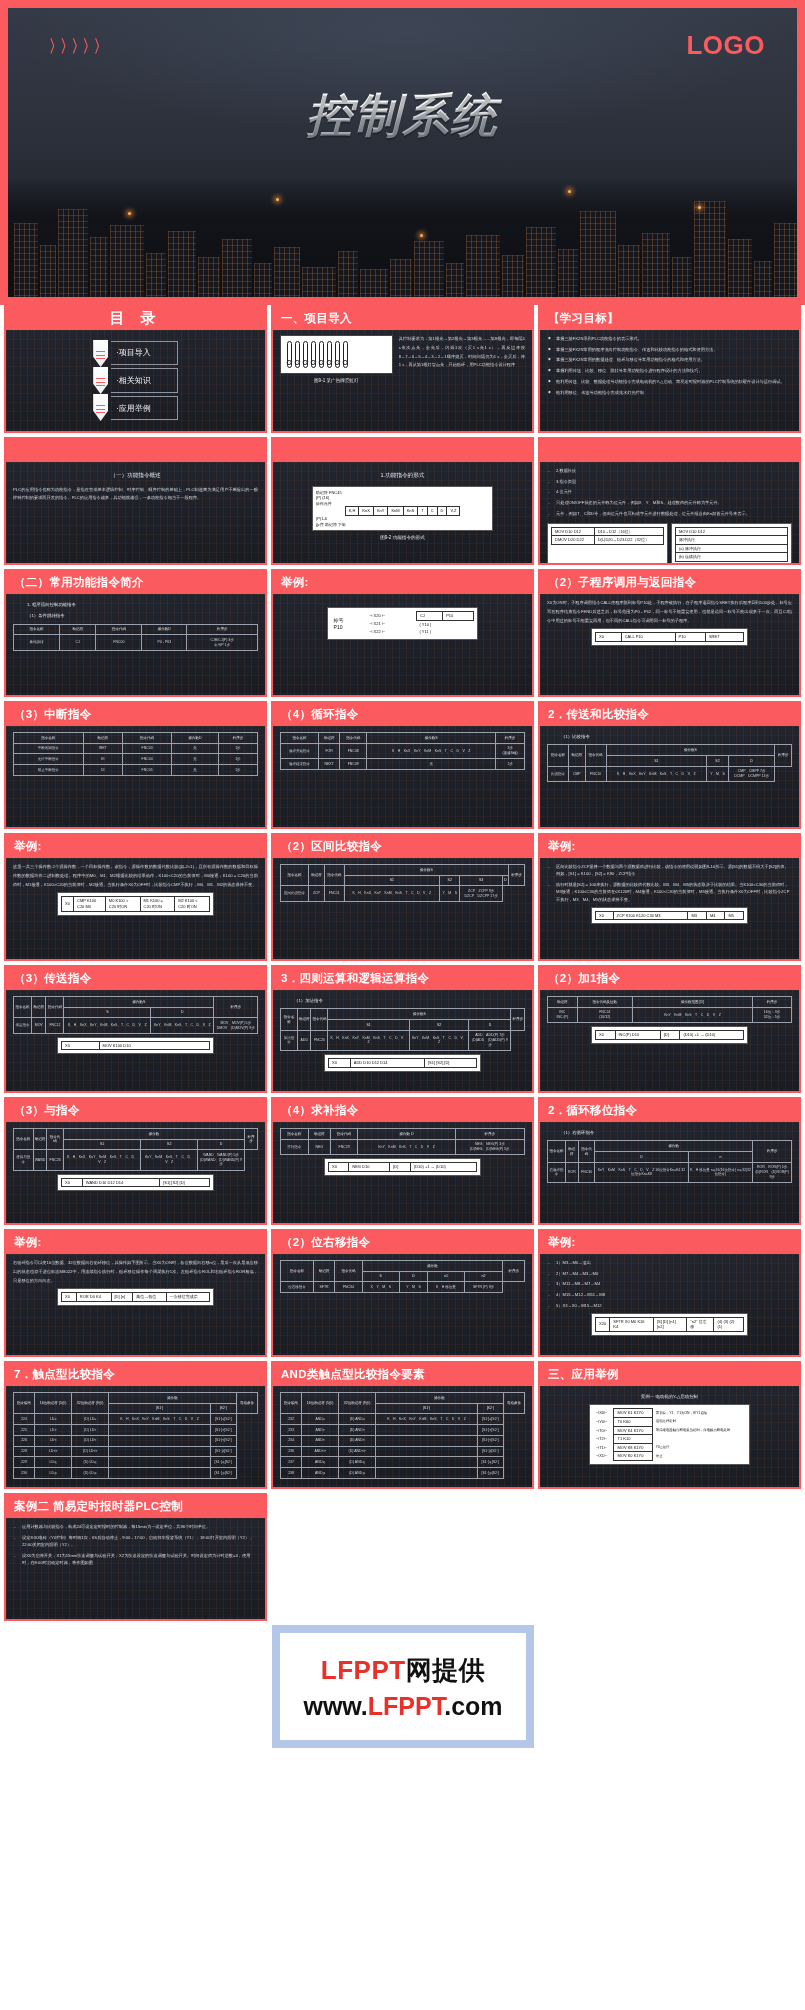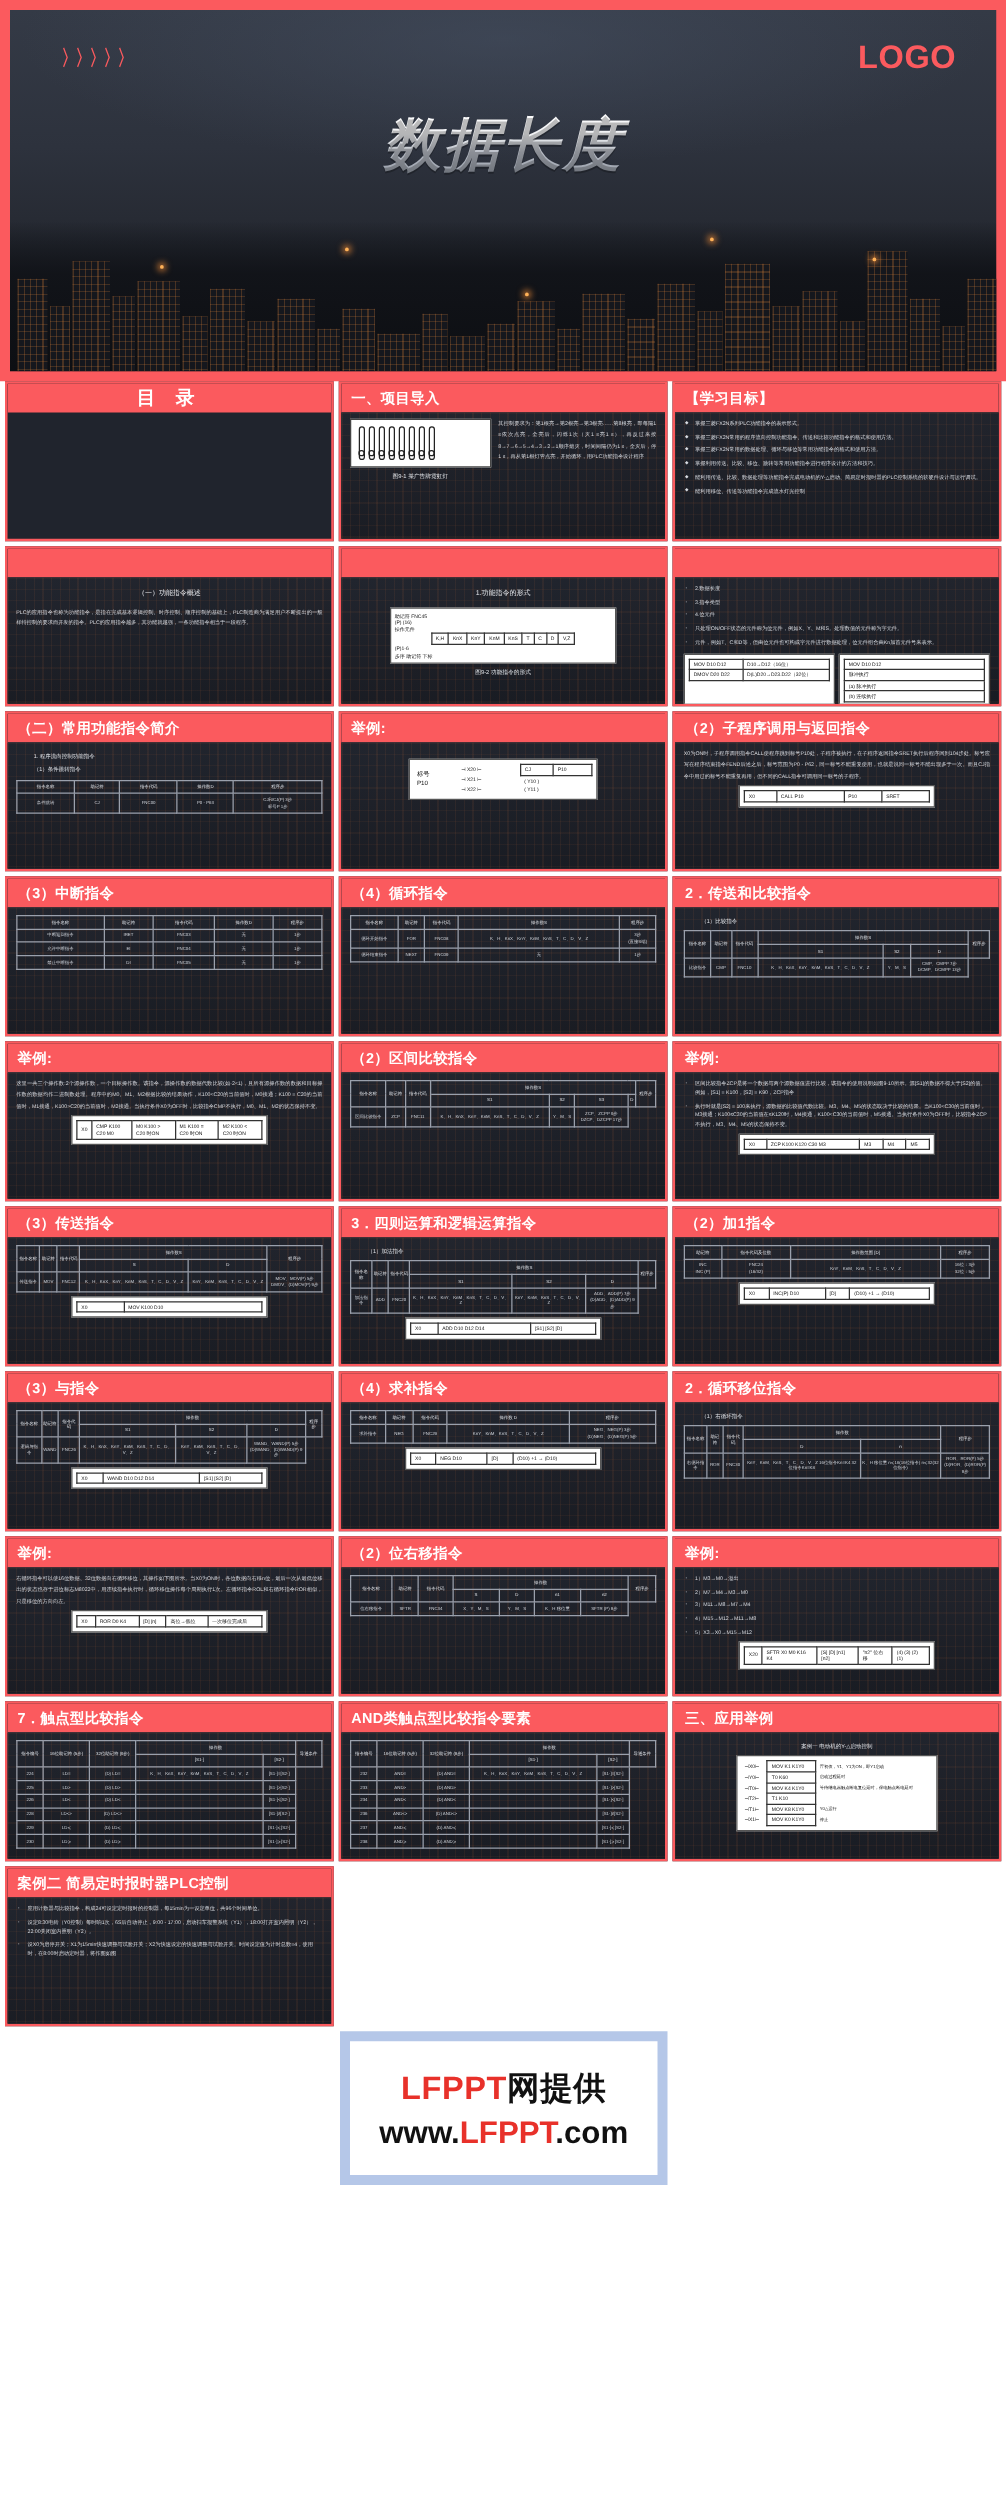--- a/index.html
+++ b/index.html
@@ -254,29 +254,57 @@
     <div class="glow-dot" style="left:268px; bottom:96px;"></div>
     <div class="glow-dot" style="left:412px; bottom:60px;"></div>
     <div class="glow-dot" style="left:560px; bottom:104px;"></div>
     <div class="glow-dot" style="left:690px; bottom:88px;"></div>
 
     <div class="hero-arrows">
       <span>〉〉〉〉〉</span>
     </div>
     <div class="hero-logo">LOGO</div>
     <div class="hero-title">
-      <span class="l2">数据长度</span>
+      <span class="l2">控制系统</span>
     </div>
   </div>
 </div>
 
 <div class="deck" id="deck">
     <div class="row">
       <div class="card">
         <div class="card-title center">目  录</div>
+        <div class="card-body">
+          <div class="cb-inner">
+            <div class="toc">
+              <div class="toc-arrows">
+                <div class="toc-arrow">
+                  <i class="a"></i>
+                  <i class="b"></i>
+                  <i class="c"></i>
+                </div>
+                <div class="toc-arrow">
+                  <i class="a"></i>
+                  <i class="b"></i>
+                  <i class="c"></i>
+                </div>
+                <div class="toc-arrow">
+                  <i class="a"></i>
+                  <i class="b"></i>
+                  <i class="c"></i>
+                </div>
+              </div>
+              <div class="toc-labels">
+                <div class="toc-item">·项目导入</div>
+                <div class="toc-item">·相关知识</div>
+                <div class="toc-item">·应用举例</div>
+              </div>
+            </div>
+          </div>
+        </div>
       </div>
       <div class="card">
         <div class="card-title">一、项目导入</div>
         <div class="card-body">
           <div class="cb-inner">
             <div style="display:flex;gap:6px;align-items:flex-start;height:100%">
               <div style="flex:0 0 46%">
                 <div class="lampbox">
                   <div class="lamp"></div>
                   <div class="lamp"></div>

